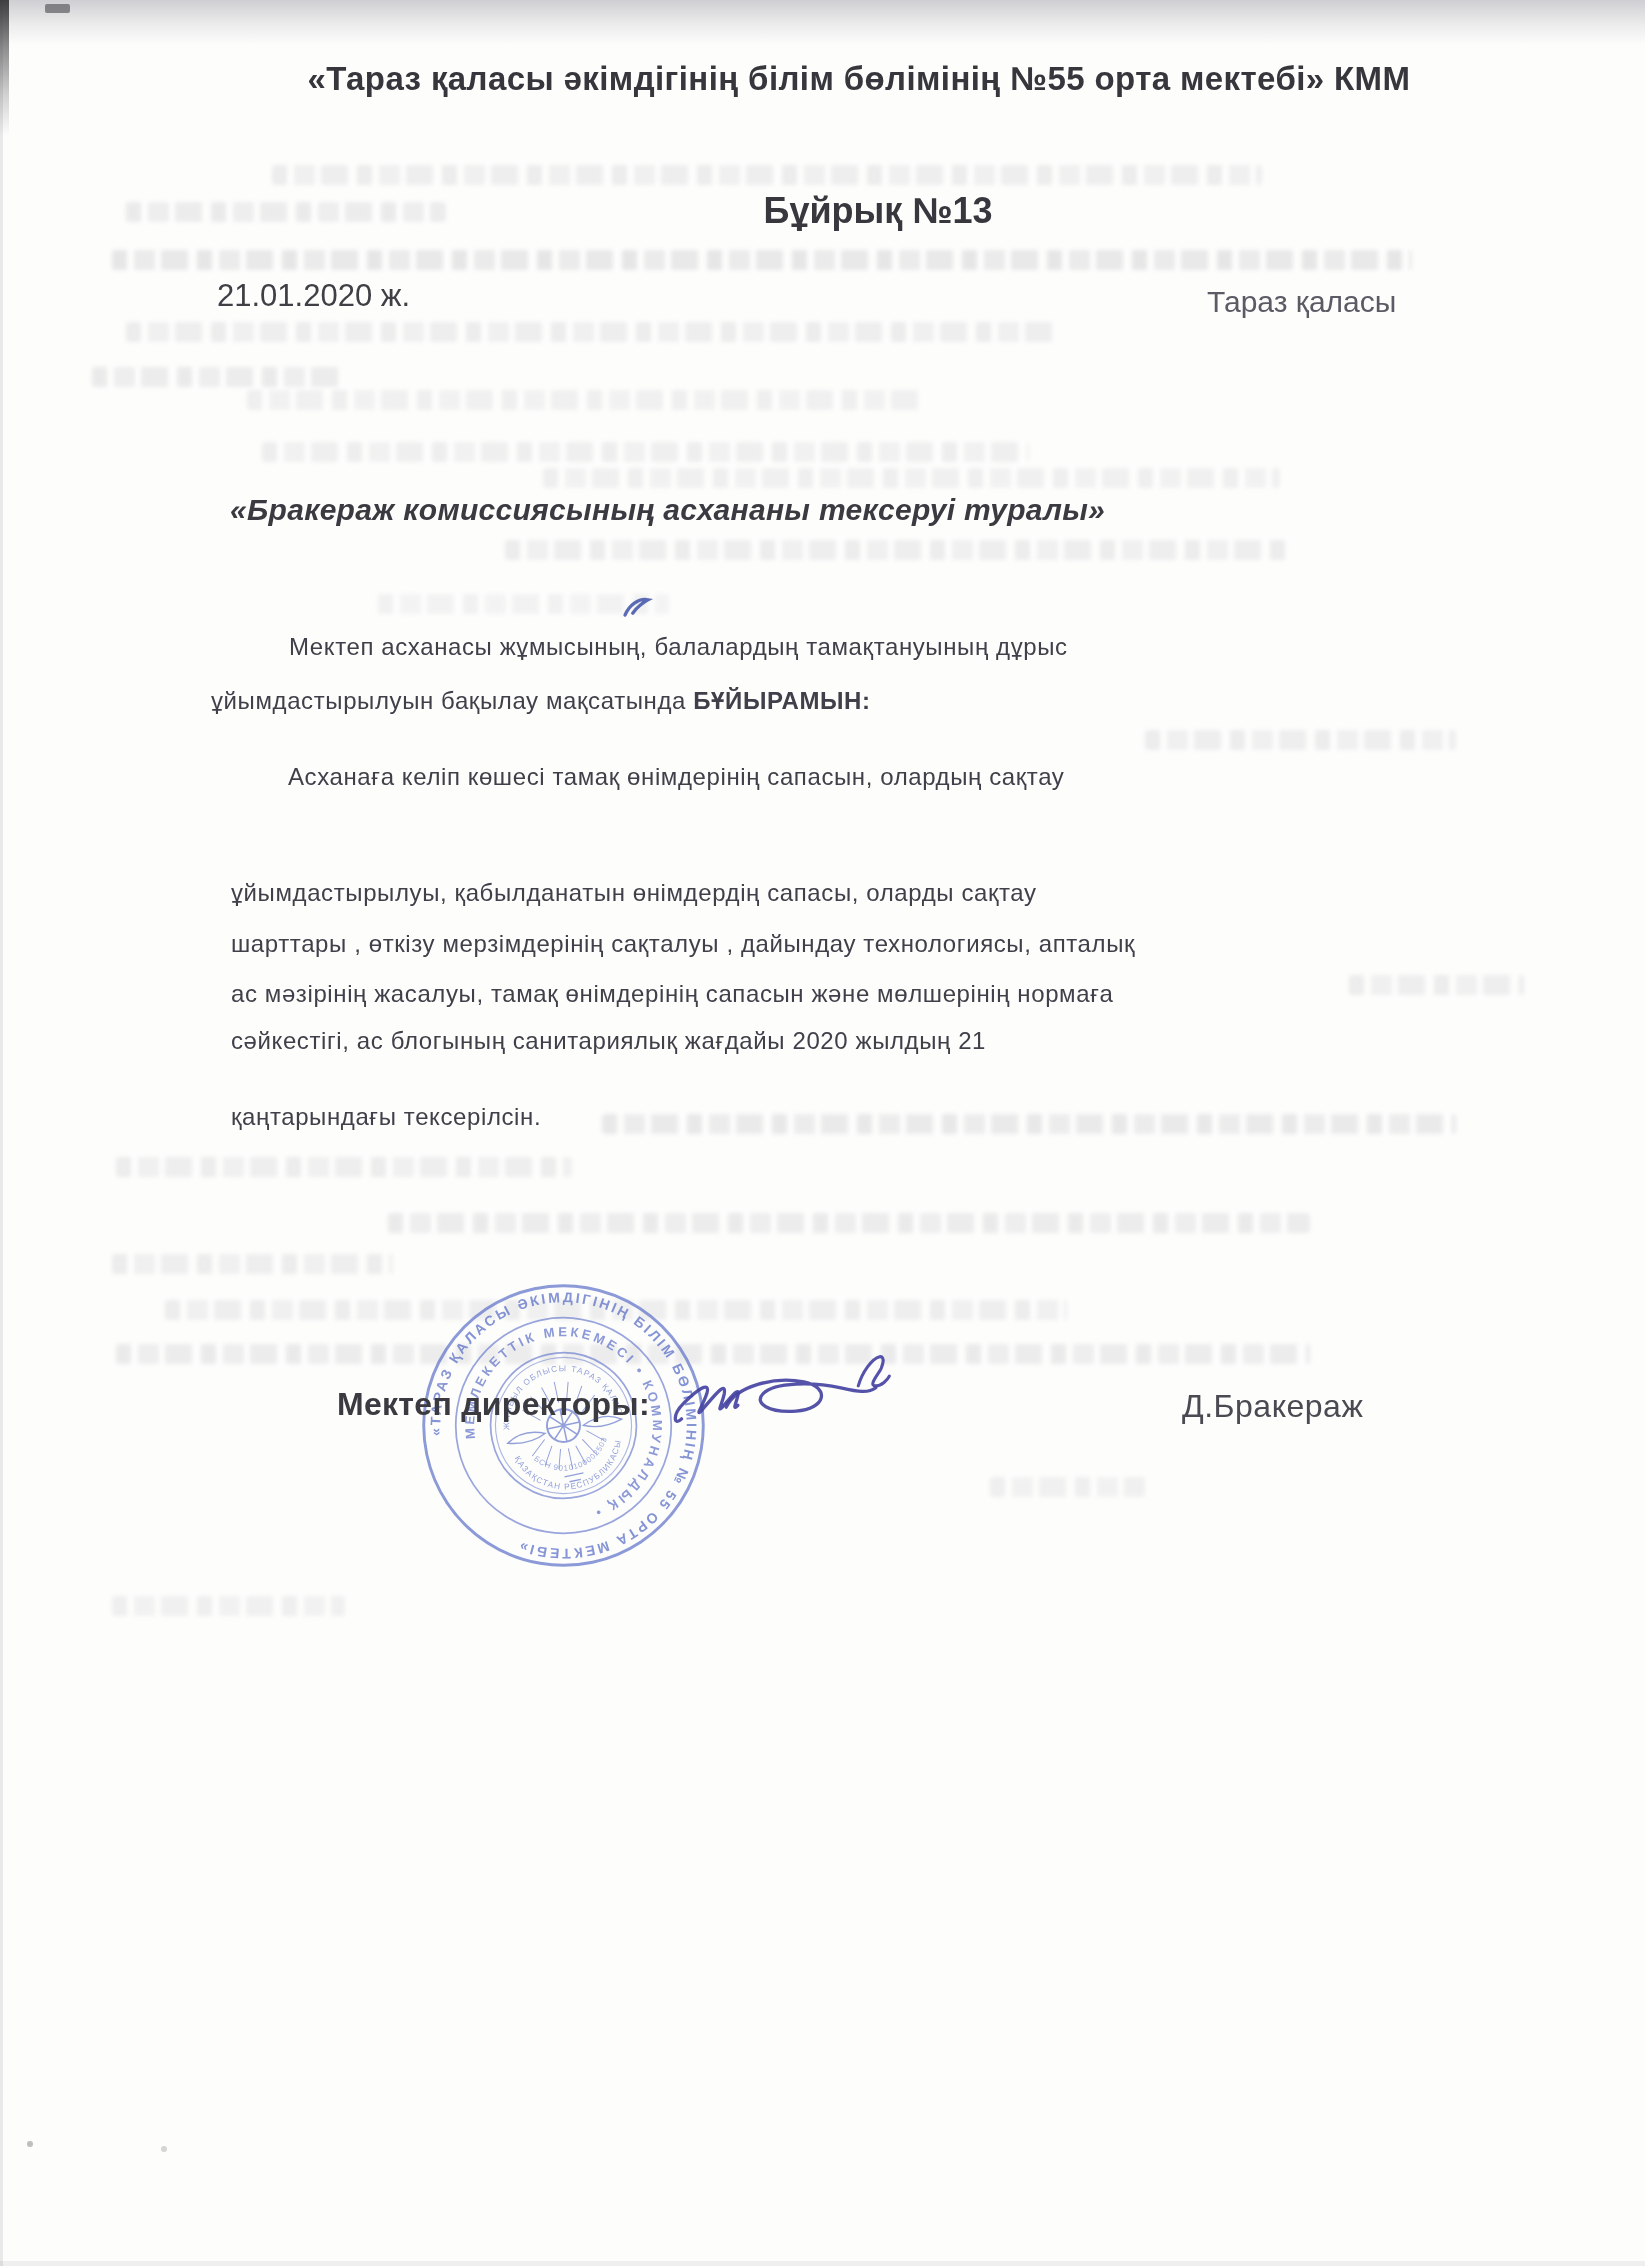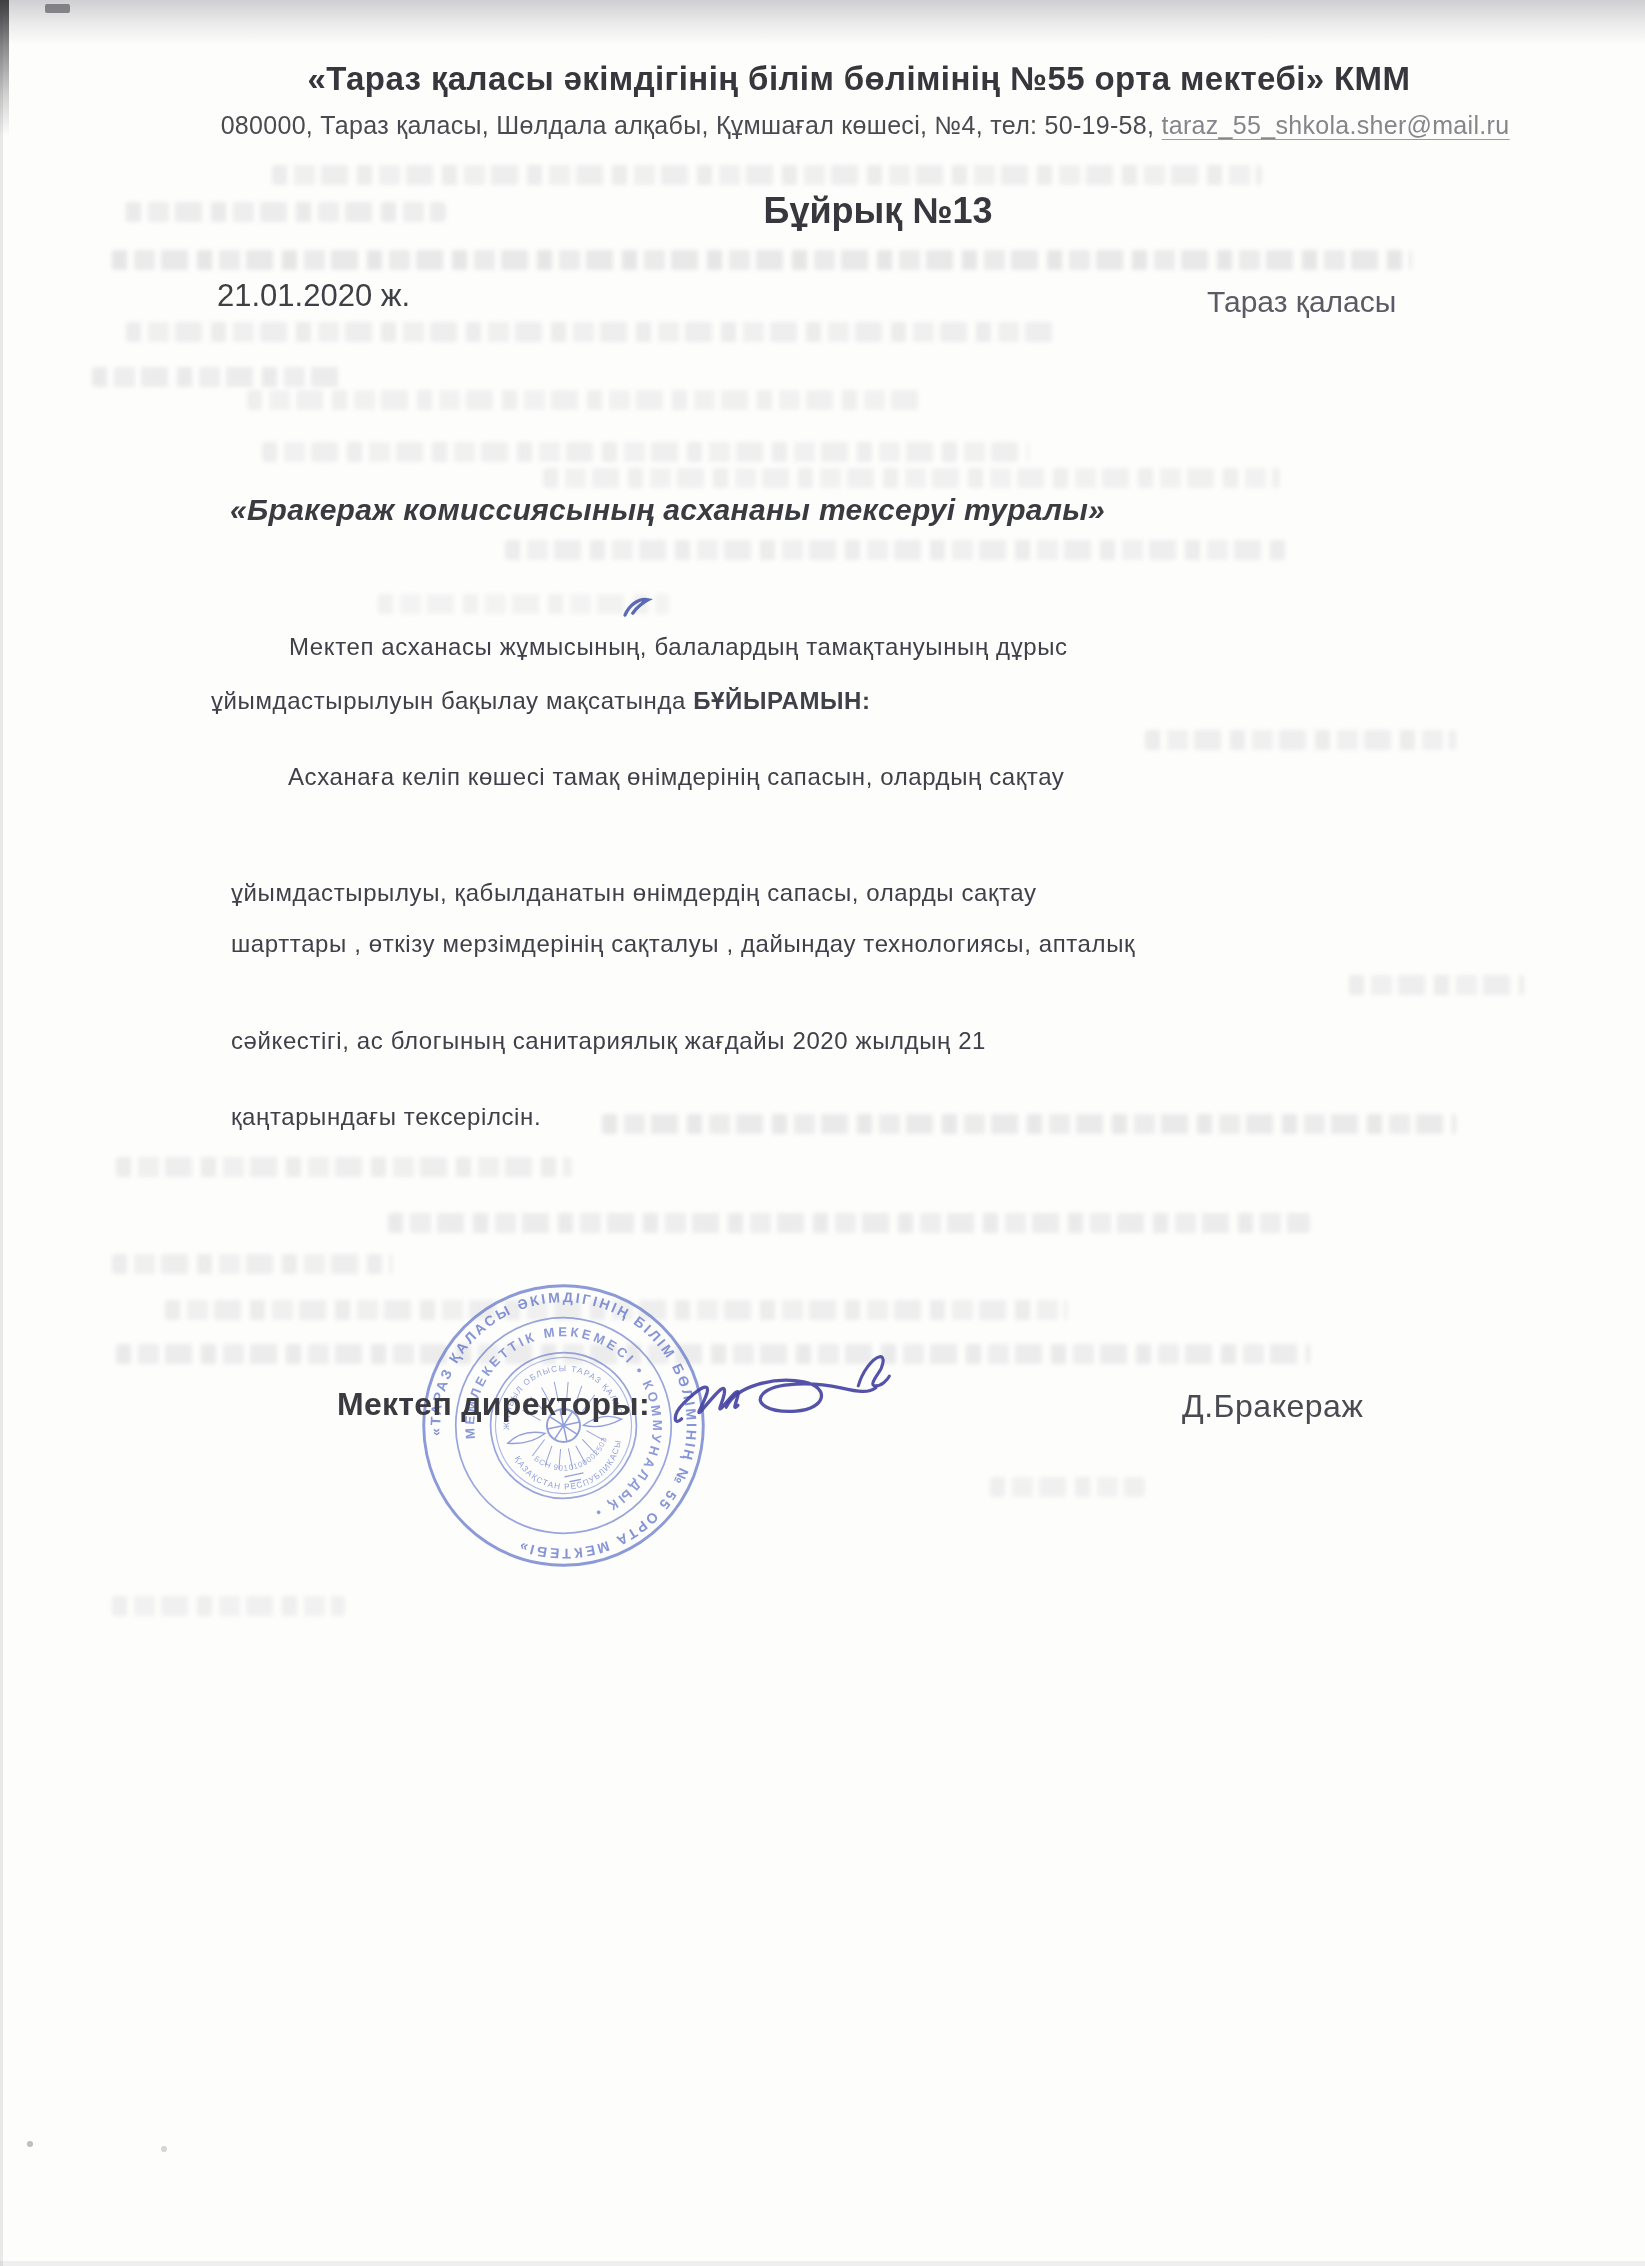--- a/index.html
+++ b/index.html
@@ -75,39 +75,39 @@
   <div class="ghost" style="left:602px;top:1114px;width:854px;opacity:.38;"></div>
   <div class="ghost" style="left:116px;top:1157px;width:456px;opacity:.30;"></div>
   <div class="ghost" style="left:388px;top:1213px;width:922px;opacity:.34;"></div>
   <div class="ghost" style="left:112px;top:1254px;width:281px;opacity:.30;"></div>
   <div class="ghost" style="left:165px;top:1300px;width:902px;opacity:.30;"></div>
   <div class="ghost" style="left:116px;top:1344px;width:1194px;opacity:.34;"></div>
   <div class="ghost" style="left:990px;top:1477px;width:155px;opacity:.26;"></div>
   <div class="ghost" style="left:112px;top:1596px;width:233px;opacity:.26;"></div>
 
   <div class="abs hdr1" style="left:859px;top:60px;transform:translateX(-50%);">«Тараз қаласы әкімдігінің білім бөлімінің №55 орта мектебі» КММ</div>
-  <div class="abs hdr2" style="left:865px;top:111px;transform:translateX(-50%);"><span>080000, Тараз қаласы, Шөлдала алқабы, Құмшағал көшесі, №4, тел: 50-19-58, </span><a class="email" href="#">taraz_55_shkola.sher@mail.ru</a></div>
 
   <div class="abs title" style="left:878px;top:190px;transform:translateX(-50%);">Бұйрық №13</div>
   <div class="abs dateline" style="left:217px;top:278px;">21.01.2020 ж.</div>
   <div class="abs cityline" style="left:1207px;top:285px;">Тараз қаласы</div>
 
   <div class="abs subject" style="left:230px;top:493px;">«Бракераж комиссиясының асхананы тексеруі туралы»</div>
 
   <svg class="penmark" viewBox="0 0 34 26">
     <path d="M4 22 C8 12, 18 4, 28 6 C24 8, 16 14, 12 20" fill="none" stroke="#3f51a8" stroke-width="3.4" stroke-linecap="round" opacity=".85"></path>
   </svg>
 
   <div class="abs body-line" style="left:289px;top:633px;">Мектеп асханасы жұмысының, балалардың тамақтануының дұрыс</div>
   <div class="abs body-line" style="left:211px;top:687px;"><span>ұйымдастырылуын бақылау мақсатында </span><span class="b">БҰЙЫРАМЫН:</span></div>
 
   <div class="abs body-line" style="left:288px;top:763px;">Асханаға келіп көшесі тамақ өнімдерінің сапасын, олардың сақтау</div>
 
   <div class="abs body-line" style="left:231px;top:879px;">ұйымдастырылуы, қабылданатын өнімдердің сапасы, оларды сақтау</div>
   <div class="abs body-line" style="left:231px;top:930px;">шарттары , өткізу мерзімдерінің сақталуы , дайындау технологиясы, апталық</div>
+  <div class="abs body-line" style="left:231px;top:980px;">ас мәзірінің  жасалуы, тамақ өнімдерінің сапасын және мөлшерінің  нормаға</div>
   <div class="abs body-line" style="left:231px;top:1027px;">сәйкестігі, ас блогының санитариялық жағдайы  2020  жылдың 21</div>
   <div class="abs body-line" style="left:231px;top:1077px;margin-top:26px;">қаңтарындағы тексерілсін.</div>
 
   <svg class="stamp" viewBox="-153 -153 306 306">
     <g fill="none" stroke="#5b6fc8">
       <circle r="144" stroke-width="3" opacity=".85"></circle>
       <circle r="111" stroke-width="1.8" opacity=".75"></circle>
       <circle r="75" stroke-width="1.8" opacity=".75"></circle>
       <circle r="70" stroke-width="1.2" opacity=".6"></circle>
     </g>

